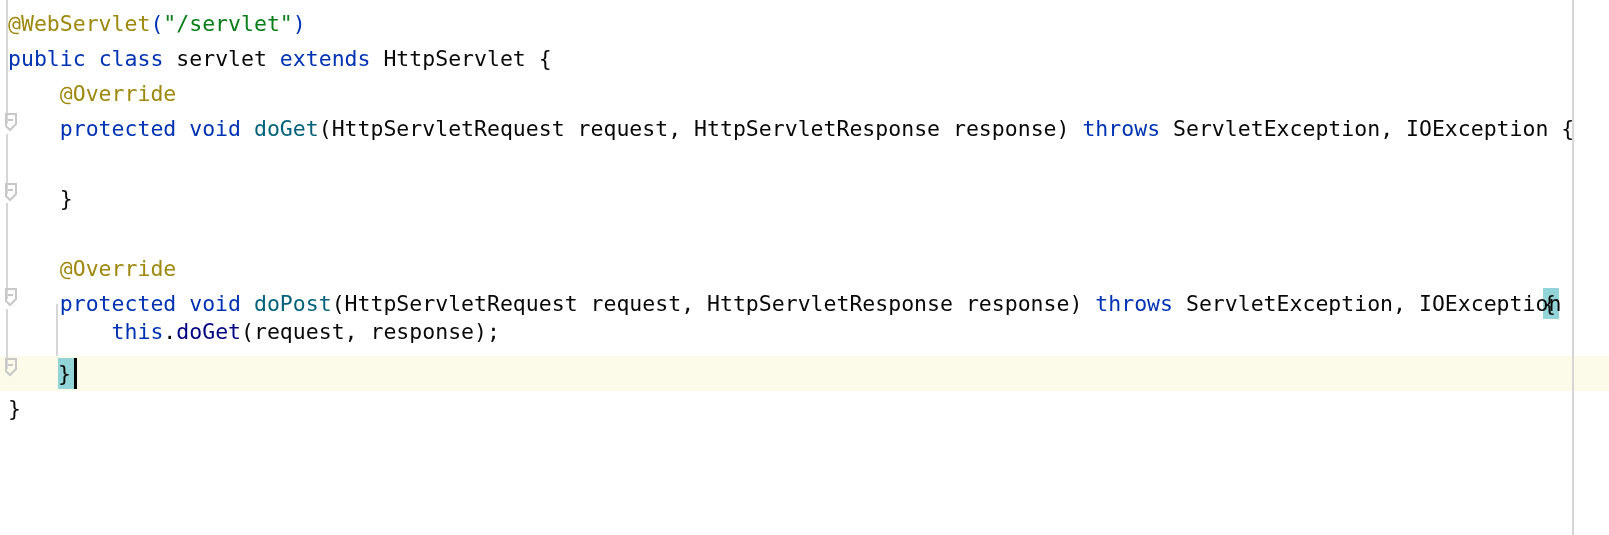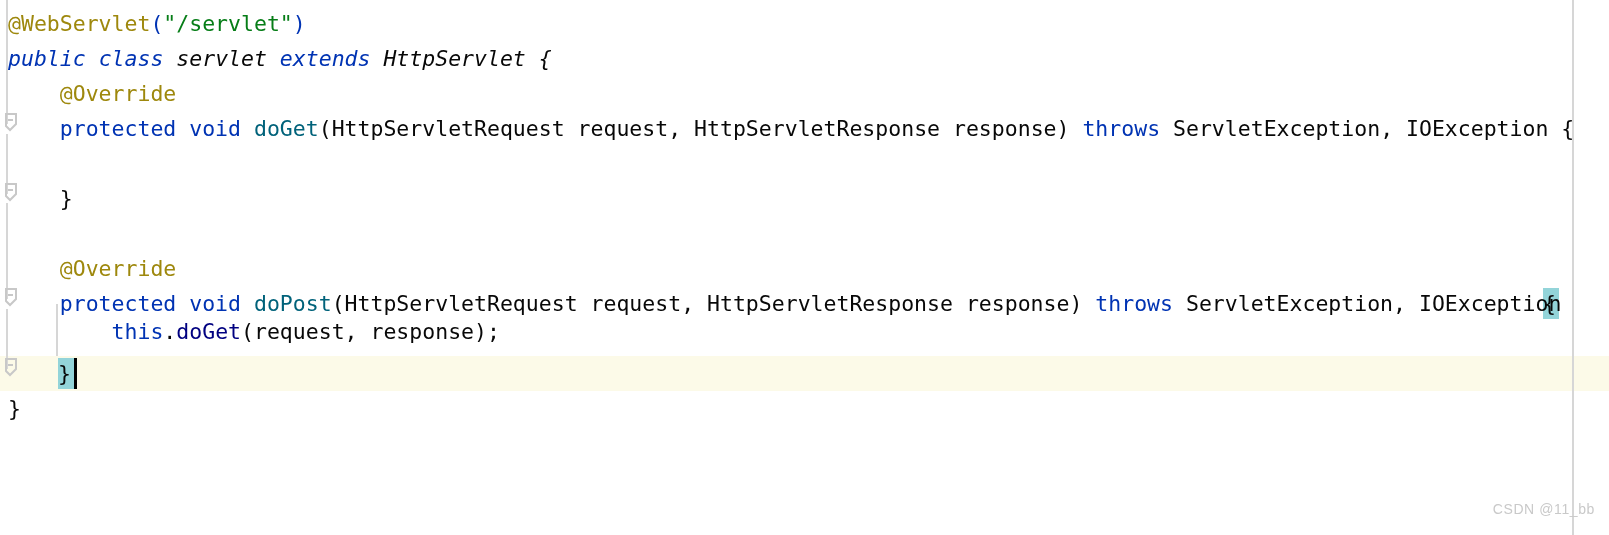--- a/index.html
+++ b/index.html
@@ -135,21 +135,21 @@
 
   <div class="margin-guide" id="margin-guide" style="left: 1572px; background: rgb(214, 214, 214);"></div>
 
   <div id="brace-layer">
       <div class="brace-hl" style="left: 1543px; top: 288px; width: 16px; height: 31px; background: rgb(147, 212, 217);"></div>
       <div class="brace-hl" style="left: 58px; top: 358px; width: 16px; height: 31px; background: rgb(147, 212, 217);"></div>
     </div>
 
   <div id="code-layer">
       <div class="code-line" style="top: 6px;"><span class="tk-ann">@WebServlet</span><span class="tk-paren">(</span><span class="tk-str">"/servlet"</span><span class="tk-paren">)</span></div>
-      <div class="code-line" style="top: 41px; font-style: italic;"><span class="tk-kw">public</span><span class="tk-plain"> </span><span class="tk-kw">class</span><span class="tk-plain"> servlet </span><span class="tk-kw">extends</span><span class="tk-plain"> HttpServlet {</span></div>
+      <div class="code-line" style="top: 41px;"><span class="tk-kw">public</span><span class="tk-plain"> </span><span class="tk-kw">class</span><span class="tk-plain"> servlet </span><span class="tk-kw">extends</span><span class="tk-plain"> HttpServlet {</span></div>
       <div class="code-line" style="top: 76px;"><span class="tk-plain">    </span><span class="tk-ann">@Override</span></div>
       <div class="code-line" style="top: 111px;"><span class="tk-plain">    </span><span class="tk-kw">protected</span><span class="tk-plain"> </span><span class="tk-kw">void</span><span class="tk-plain"> </span><span class="tk-method">doGet</span><span class="tk-plain">(HttpServletRequest request, HttpServletResponse response) </span><span class="tk-kw">throws</span><span class="tk-plain"> ServletException, IOException {</span></div>
       <div class="code-line" style="top: 146px;"></div>
       <div class="code-line" style="top: 181px;"><span class="tk-plain">    }</span></div>
       <div class="code-line" style="top: 216px;"></div>
       <div class="code-line" style="top: 251px;"><span class="tk-plain">    </span><span class="tk-ann">@Override</span></div>
       <div class="code-line" style="top: 286px;"><span class="tk-plain">    </span><span class="tk-kw">protected</span><span class="tk-plain"> </span><span class="tk-kw">void</span><span class="tk-plain"> </span><span class="tk-method">doPost</span><span class="tk-plain">(HttpServletRequest request, HttpServletResponse response) </span><span class="tk-kw">throws</span><span class="tk-plain"> ServletException, IOException </span></div>
       <div class="code-line" style="top: 314px;"><span class="tk-plain">        </span><span class="tk-kw">this</span><span class="tk-plain">.</span><span class="tk-callref">doGet</span><span class="tk-plain">(request, response);</span></div>
       <div class="code-line" style="top: 356px;"><span class="tk-plain">    </span></div>
       <div class="code-line" style="top: 391px;"><span class="tk-plain">}</span></div>
@@ -183,15 +183,14 @@
         </svg>
       </div>
       <div class="fold-marker" style="top: 358px;">
         <svg width="22" height="22" viewBox="0 0 22 22">
           <path d="M6 1 L16 1 L16 11 L10 17 L6 13 Z" fill="none" stroke="#c8c8c8" stroke-width="2"></path>
           <path d="M8 7 L13 7" stroke="#c8c8c8" stroke-width="2"></path>
         </svg>
       </div>
     </div>
 
-  <div class="watermark">CSDN @11_bb</div>
 
 </div>
 
 </body></html>

